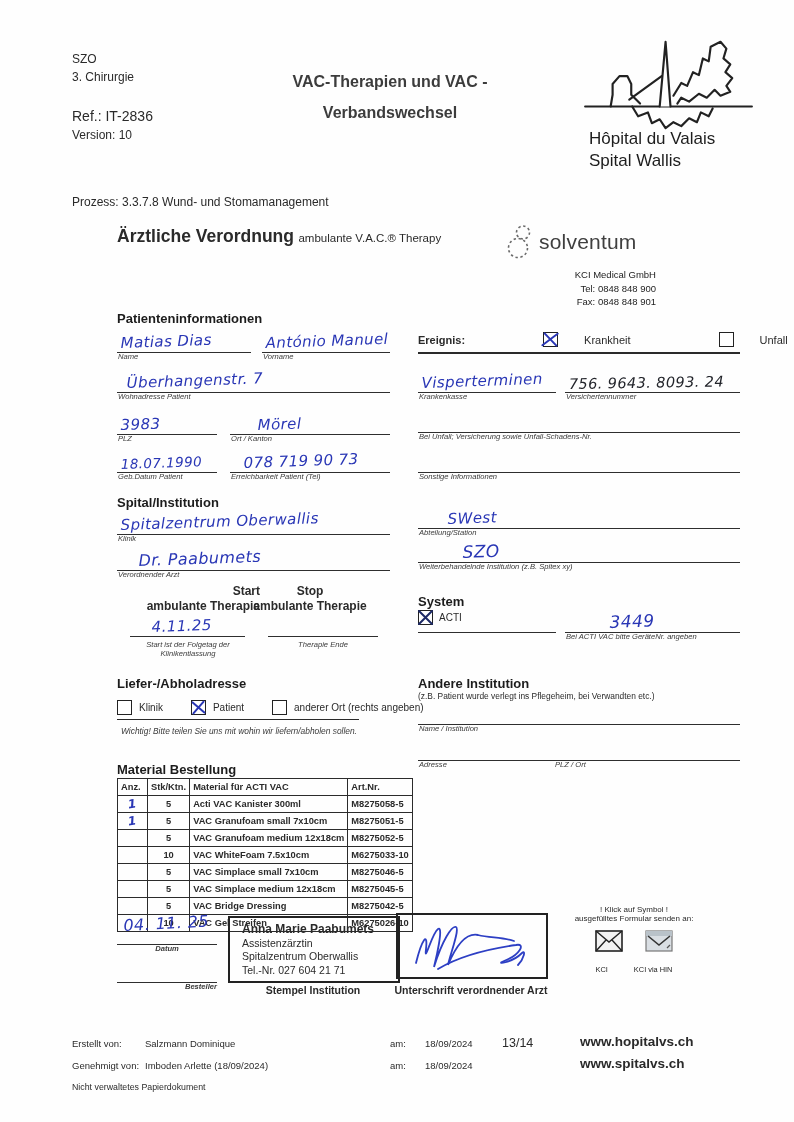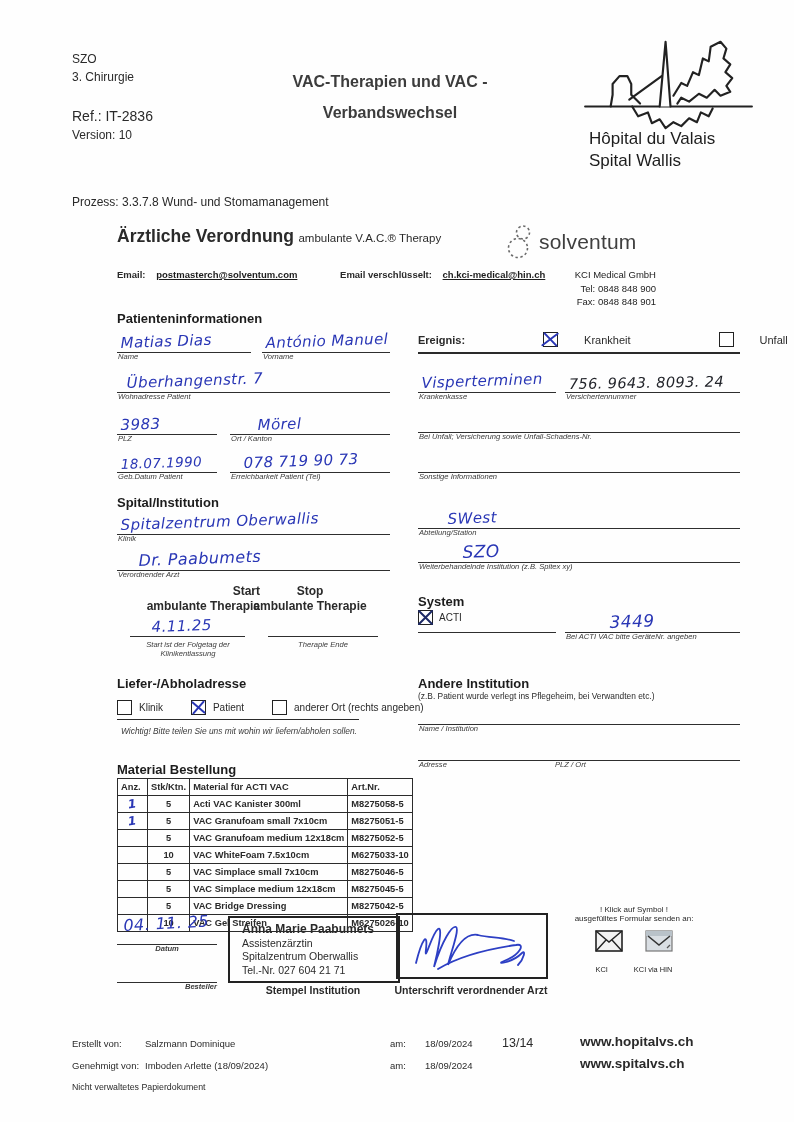--- a/index.html
+++ b/index.html
@@ -71,26 +71,20 @@
   <div class="abs" style="left:507px;top:224px;display:flex;align-items:center;gap:6px;">
     <svg width="26" height="36" viewBox="0 0 26 36">
       <g fill="none" stroke="#6a6a6a" stroke-width="1.6" stroke-dasharray="2.4 2.6">
         <circle cx="16" cy="8.5" r="6.5"></circle>
         <circle cx="11" cy="24" r="9.5"></circle>
       </g>
     </svg>
     <span style="font-size:21px;color:#3f3f3f;letter-spacing:.2px;">solventum</span>
   </div>
 
-  <div class="abs" style="left:117px;top:269px;font-size:9.5px;font-weight:bold;white-space:nowrap;">
-    <span>Email:</span>
-    <span class="lnk" style="margin-left:8px;">postmasterch@solventum.com</span>
-    <span style="margin-left:40px;">Email verschlüsselt:</span>
-    <span class="lnk" style="margin-left:8px;">ch.kci-medical@hin.ch</span>
-  </div>
 
   <div class="abs" style="left:510px;top:268px;width:146px;text-align:right;font-size:9.5px;line-height:13.5px;color:#222;">
     <div>KCI Medical GmbH</div>
     <div>Tel: 0848 848 900</div>
     <div>Fax: 0848 848 901</div>
   </div>
 
   <div class="abs sec-h" style="left:117px;top:311px;">Patienteninformationen</div>
 
   <div class="fld" style="left:117px;top:328px;width:134px;height:24px;">

